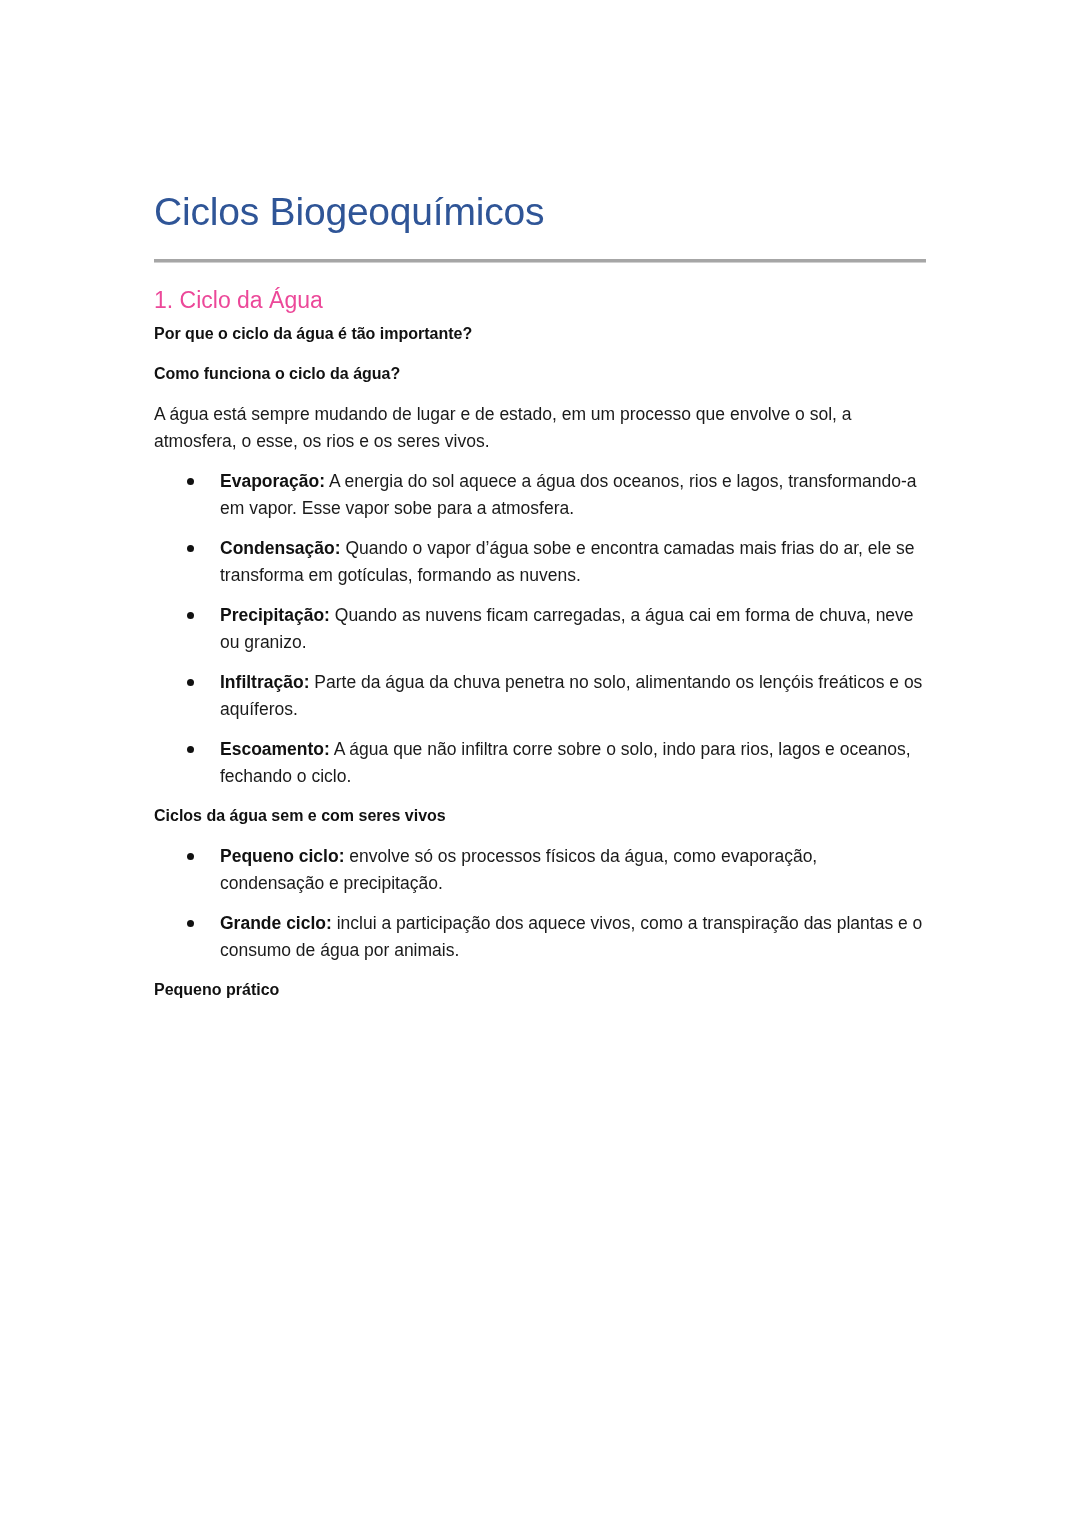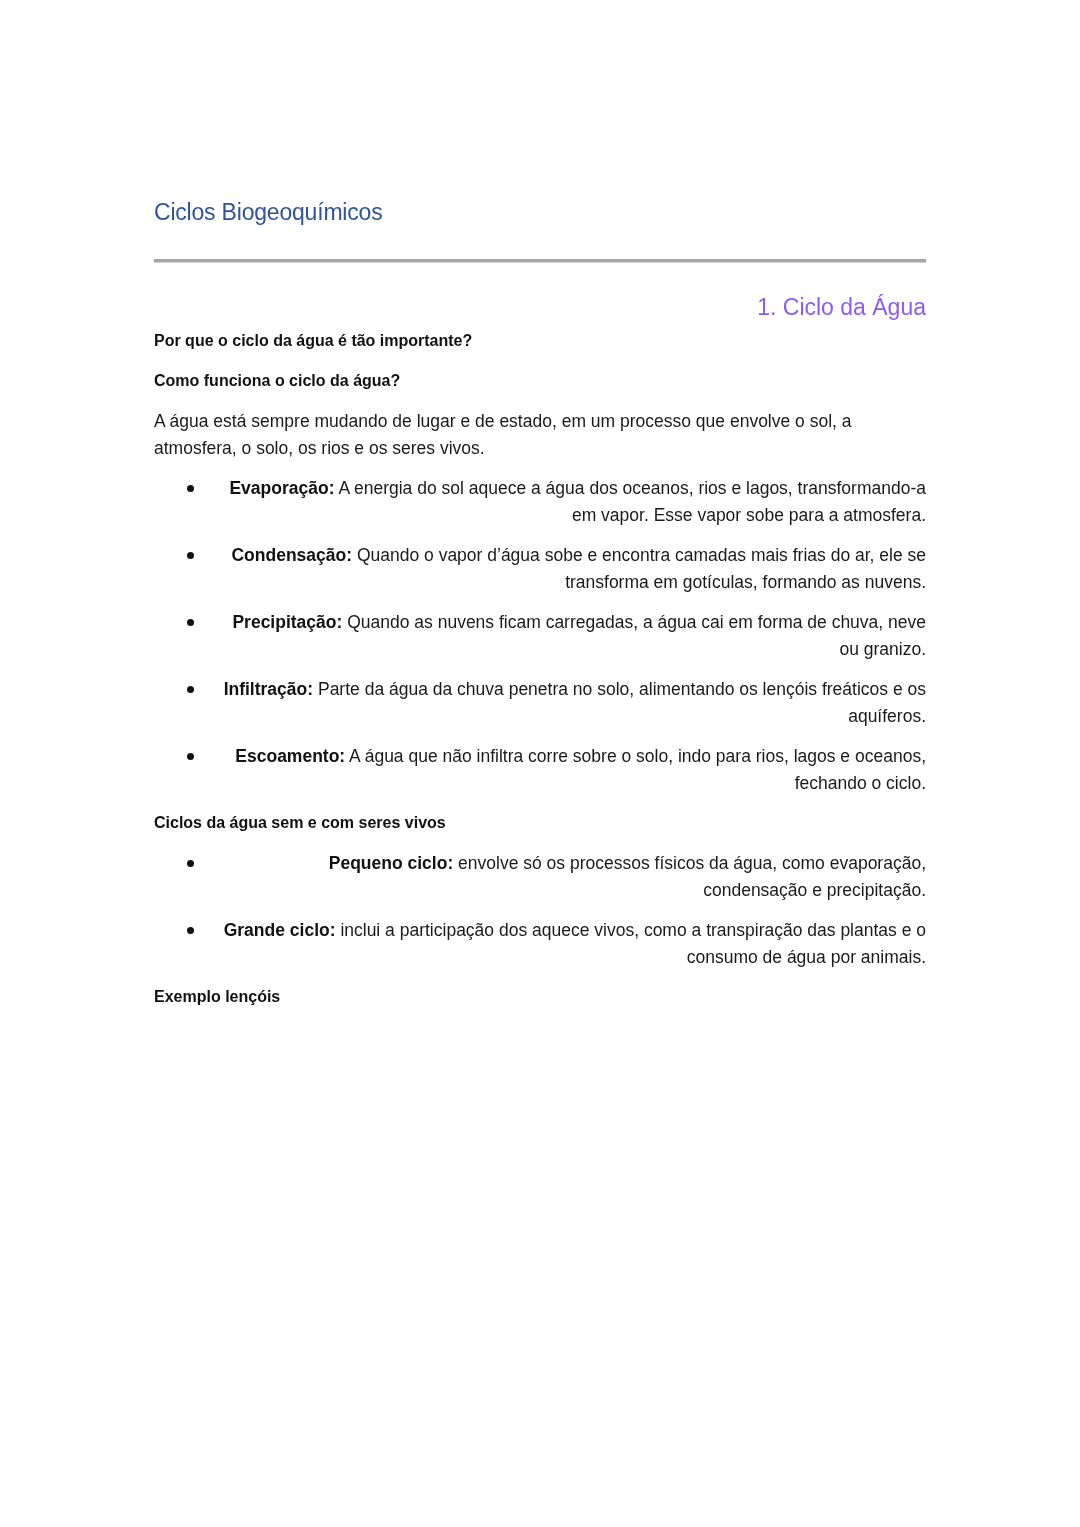--- a/index.html
+++ b/index.html
@@ -19,21 +19,21 @@
       position: absolute;
       left: 154px;
       top: 0;
       width: 772px;
     }
     .doc-title {
       position: absolute;
       top: 190px;
       left: 0;
       margin: 0;
-      font-size: 23px;
+      font-size: 39px;
       font-weight: normal;
       color: #2f5597;
       letter-spacing: -0.2px;
       line-height: 44px;
       white-space: nowrap;
     }
     .title-rule {
       position: absolute;
       top: 259px;
       left: 0;
@@ -42,46 +42,44 @@
       background: #a6a6a6;
       border-bottom: 1px solid #d0d0d0;
     }
     .content {
       position: absolute;
       top: 285px;
       left: 0;
       width: 772px;
     }
     .section-heading {
-      margin: 7px 0 6px 0;
+      margin: 0 0 6px 0;
       font-size: 23px;
       font-weight: normal;
-      color: #8b5cf6;
+      color: #ec4899;
       line-height: 30px;
       white-space: nowrap;
-      text-align: right;
     }
     .sub-heading {
       margin: 0 0 14px 0;
       font-size: 16px;
       font-weight: bold;
       line-height: 26px;
       color: #111;
     }
     .para {
       margin: 0 0 14px 0;
       font-size: 17.5px;
       line-height: 26.5px;
       color: #1a1a1a;
     }
     .bullet-list {
       list-style: none;
       margin: 0 0 14px 0;
       padding: 0;
-      text-align: right;
     }
     .bullet-item {
       position: relative;
       padding-left: 66px;
       margin: 0 0 14px 0;
       font-size: 17.5px;
       line-height: 26.5px;
     }
     .bullet-item:last-child { margin-bottom: 0; }
     .bullet-dot {
@@ -104,21 +102,21 @@
 <div class="page">
   <h1 class="doc-title">Ciclos Biogeoquímicos</h1>
   <div class="title-rule"></div>
 
   <div class="content">
     <h2 class="section-heading">1. Ciclo da Água</h2>
 
     <div class="sub-heading">Por que o ciclo da água é tão importante?</div>
 
     <div class="sub-heading">Como funciona o ciclo da água?</div>
-    <p class="para">A água está sempre mudando de lugar e de estado, em um processo que envolve o sol, a atmosfera, o solo, os rios e os seres vivos.</p>
+    <p class="para">A água está sempre mudando de lugar e de estado, em um processo que envolve o sol, a atmosfera, o esse, os rios e os seres vivos.</p>
 
     <ul class="bullet-list">
       <li class="bullet-item">
         <span class="bullet-dot"></span>
         <span class="term">Evaporação:</span><span> A energia do sol aquece a água dos oceanos, rios e lagos, transformando-a em vapor. Esse vapor sobe para a atmosfera.</span>
       </li>
       <li class="bullet-item">
         <span class="bullet-dot"></span>
         <span class="term">Condensação:</span><span> Quando o vapor d’água sobe e encontra camadas mais frias do ar, ele se transforma em gotículas, formando as nuvens.</span>
       </li>
@@ -141,15 +139,15 @@
       <li class="bullet-item">
         <span class="bullet-dot"></span>
         <span class="term">Pequeno ciclo:</span><span> envolve só os processos físicos da água, como evaporação, condensação e precipitação.</span>
       </li>
       <li class="bullet-item">
         <span class="bullet-dot"></span>
         <span class="term">Grande ciclo:</span><span> inclui a participação dos aquece vivos, como a transpiração das plantas e o consumo de água por animais.</span>
       </li>
     </ul>
 
-    <div class="sub-heading">Exemplo lençóis</div>
+    <div class="sub-heading">Pequeno prático</div>
   </div>
 </div>
 
 </body></html>

